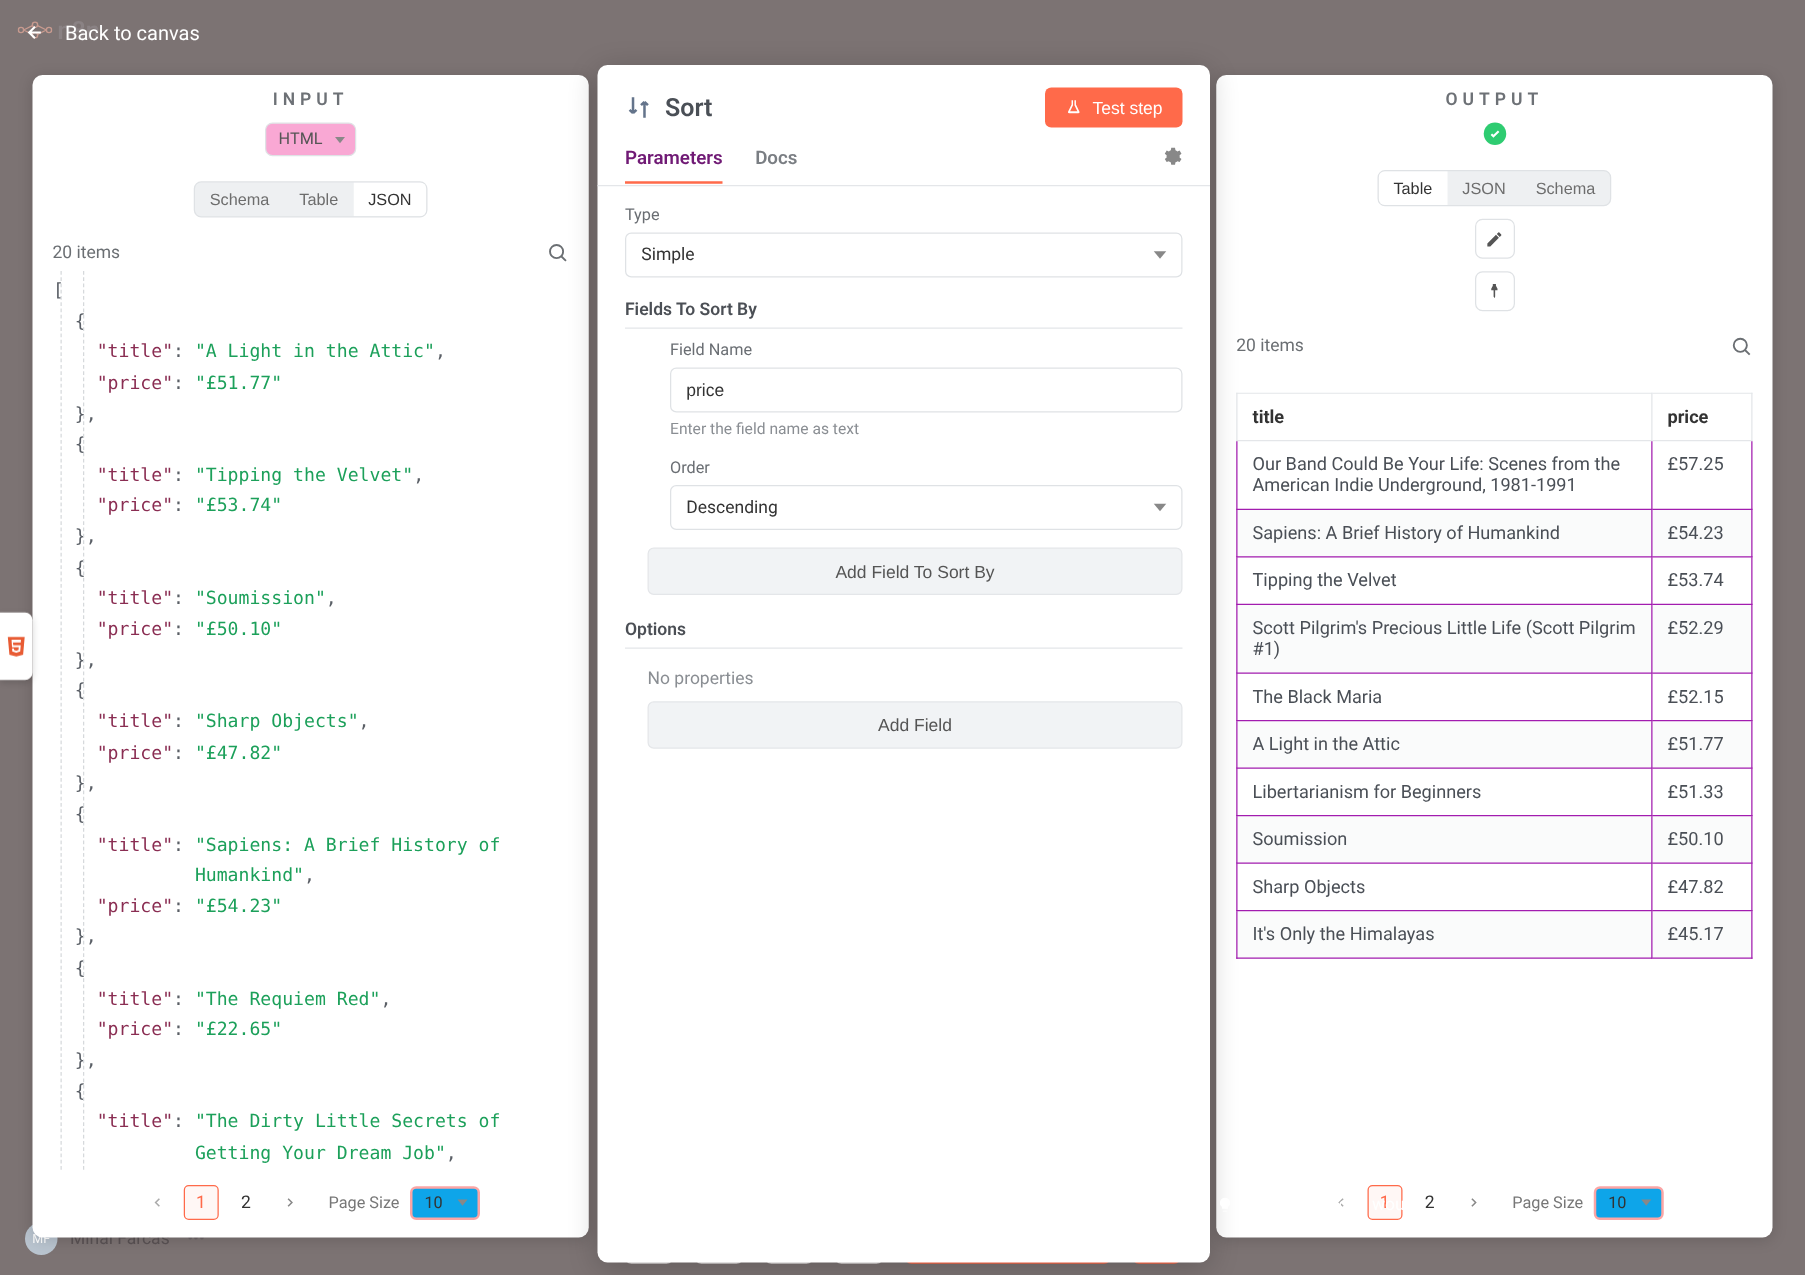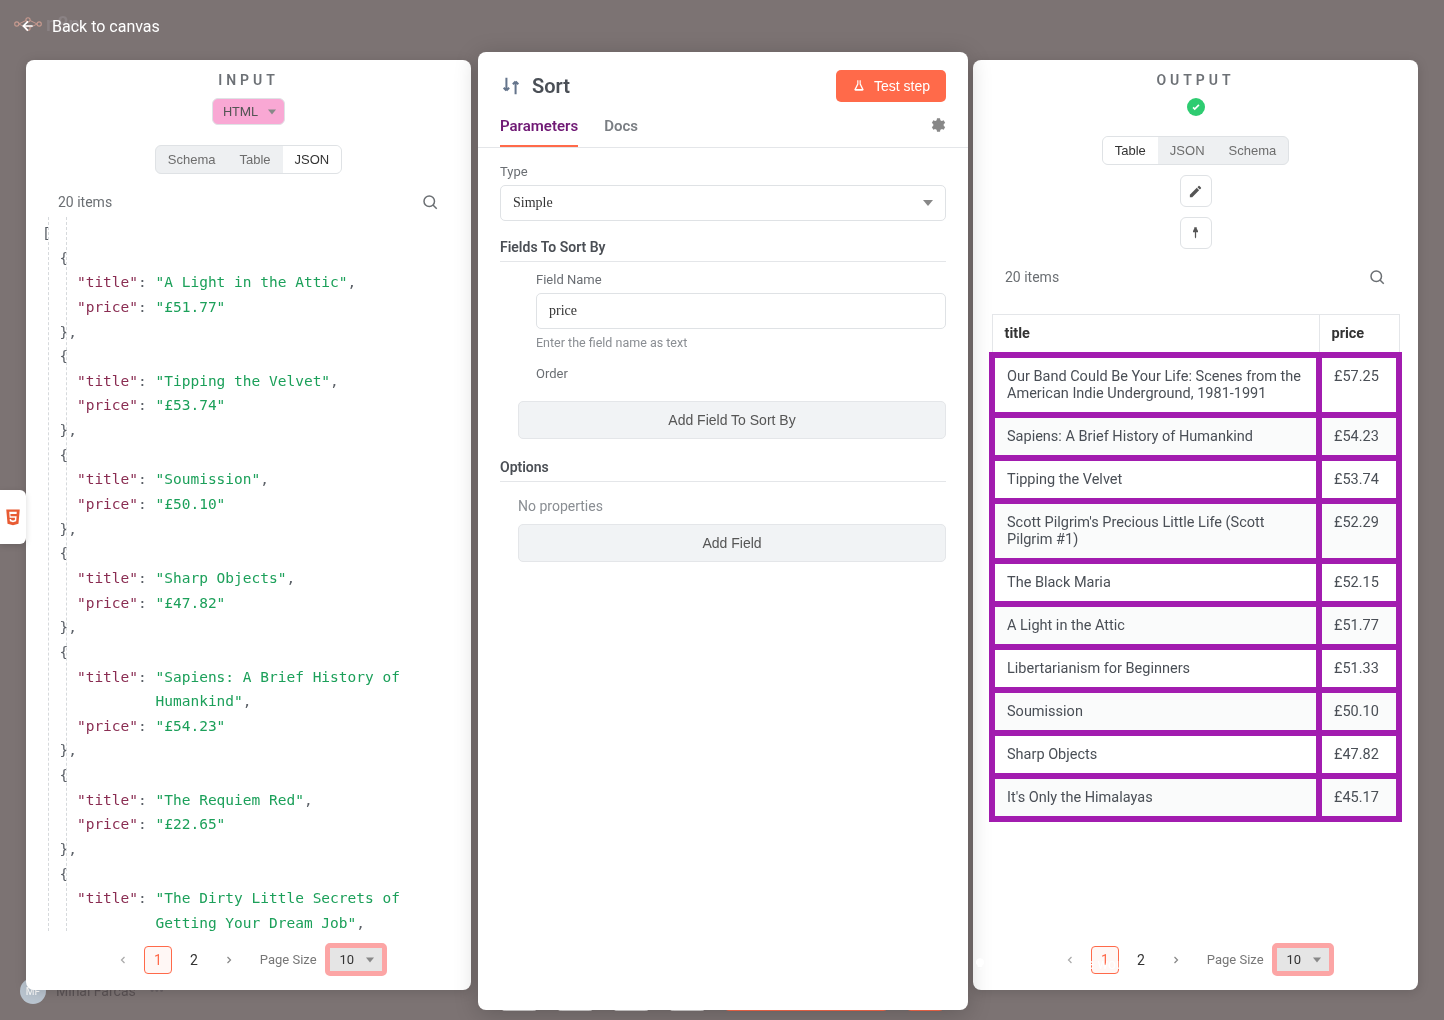--- a/index.html
+++ b/index.html
@@ -28,21 +28,21 @@
 .seg { display: flex; background: #eef0f2; border-radius: 6px; overflow: hidden; border:1px solid #dfe2e5;}
 .seg button { border: none; background: transparent; padding: 6px 12px; font-size: 13px; color: #6d6d6d; cursor: pointer; }
 .seg button.active { background: #fff; color: #333; }
 .select-like { border:1px solid #dfe2e5; border-radius:6px; padding:5px 26px 5px 10px; font-size:13px; color:#555; position:relative; background:#f9a8d4; cursor:pointer; }
 .select-like::after { content:""; position:absolute; right:8px; top:50%; width:0;height:0;border-left:4px solid transparent;border-right:4px solid transparent;border-top:5px solid #888; transform:translateY(-50%);}
 .hdr-spacer { flex:1; }
 .icon-btn { width:32px; height:32px; border:1px solid #dfe2e5; border-radius:6px; background:#fff; display:flex; align-items:center; justify-content:center; cursor:pointer; color:#555; }
 .success-dot { width:18px;height:18px;border-radius:50%;background:#2ecc71;display:flex;align-items:center;justify-content:center;color:#fff;font-size:11px;font-weight:bold;}
 
 
-.items-row { display:flex; align-items:center; padding: 8px 32px 6px; color:#6b6f73; font-size:14px;}
+.items-row { display:flex; align-items:center; padding: 8px 16px 6px; color:#6b6f73; font-size:14px;}
 .items-row .hdr-spacer { flex:1; }
 .search-ico { cursor:pointer; }
 
 
 .json-wrap { flex:1; overflow:auto; padding: 4px 0 4px 16px; font-family: "SFMono-Regular", Consolas, monospace; font-size:14.5px; line-height:1.7; position:relative;}
 .json-wrap .line { white-space: pre; }
 .tok-brace { color:#5a5f66; }
 .tok-key { color:#8a2d52; }
 .tok-str { color:#1ca05a; }
 .tok-punc { color:#5a5f66; }
@@ -53,51 +53,51 @@
 .json-wrap::-webkit-scrollbar { width:12px; }
 .json-wrap::-webkit-scrollbar-thumb { background:#c4c7ca; border-radius:6px; }
 .json-wrap::-webkit-scrollbar-track { background:#f0f1f2; }
 
 
 .pager { display:flex; align-items:center; justify-content:center; gap:8px; padding:12px 0 14px; border-top:0;}
 .pg-btn { width:26px;height:28px;display:flex;align-items:center;justify-content:center;color:#888;cursor:pointer;border-radius:4px;}
 .pg-num { min-width:28px;height:28px;display:flex;align-items:center;justify-content:center;border-radius:4px;font-size:14px;cursor:pointer;}
 .pg-num.active { border:1px solid #ff6a4a; color:#ff6a4a; background:#fff7f5;}
 .pg-size-lbl { color:#777; font-size:13px; margin-left:10px;}
-.pg-size-sel { border:5px solid #fca5a5; border-radius:5px; padding:4px 28px 4px 10px; font-size:13px; position:relative; background:#e5e5e5; }
+.pg-size-sel { border:2px solid #fca5a5; border-radius:5px; padding:4px 28px 4px 10px; font-size:13px; position:relative; background:#0ea5e9; }
 .pg-size-sel::after{content:"";position:absolute;right:8px;top:50%;width:0;height:0;border-left:4px solid transparent;border-right:4px solid transparent;border-top:5px solid #888;transform:translateY(-50%);}
 
 
 .c-top { padding: 18px 22px 0; display:flex; align-items:center; gap:10px;}
 .c-top .sort-ico { color:#64748b; }
 .c-title { font-size:20px; font-weight:600; color:#4a4f56; flex:1;}
 .test-btn { background:#ff6a4a; color:#fff; border:none; border-radius:5px; padding:8px 16px; font-size:14px; font-weight:500; display:flex; align-items:center; gap:8px; cursor:pointer;}
 .c-tabs { display:flex; gap:26px; padding: 14px 22px 0; border-bottom:1px solid #e4e6e9; align-items:center;}
 .c-tab { padding-bottom:10px; font-size:15px; color:#7a7e83; cursor:pointer; border-bottom:2px solid transparent; font-weight:600;}
 .c-tab.active { color:#701a75; border-bottom-color:#ff6a4a;}
 .c-tabs .hdr-spacer{flex:1;}
 .gear { color:#888; cursor:pointer; padding-bottom:10px;}
 
 .c-body { padding: 16px 22px; overflow:auto; flex:1;}
 .fld-lbl { font-size:13px; color:#6a6e73; margin-bottom:6px; display:block;}
 .fld-lbl.section { font-weight:600; color:#4b4f55; font-size:14px; margin-top:6px; margin-bottom:10px;}
 .fld-lbl.section.with-line { border-bottom:1px solid #e4e6e9; padding-bottom:6px;}
-.inp, .sel { width:100%; border:1px solid #dfe2e5; border-radius:5px; padding:9px 12px; font-size:14px; background:#fff; color:#333;font-family:Liberation Serif, serif;}
+.inp, .sel { width:100%; border:1px solid #dfe2e5; border-radius:5px; padding:9px 12px; font-size:14px; background:#fff; color:#333;}
 .sel { position:relative; cursor:pointer; }
 .sel::after{content:"";position:absolute;right:12px;top:50%;width:0;height:0;border-left:5px solid transparent;border-right:5px solid transparent;border-top:6px solid #888;transform:translateY(-50%);}
 .hint { font-size:12.5px; color:#8a8e93; margin-top:6px;}
 .indent { padding-left:36px; margin-top:10px;}
 .btn-grey { width:100%; background:#f1f3f5; border:1px solid #e4e6e9; color:#555; border-radius:5px; padding:10px; font-size:14px; cursor:pointer; margin-top:14px;}
 .no-props { color:#8a8e93; font-size:14px; padding:6px 0 0 18px;}
 
 
 .out-table { flex:1; overflow:auto; padding: 0 16px; margin-top: 22px;}
 table { width:100%; border-collapse:collapse; font-size:14.5px;}
 thead th { text-align:left; font-weight:700; padding:10px 12px; border:1px solid #e4e6e9; background:#fff; color:#333;}
-tbody td { padding:10px 12px; border:6px solid #a21caf; vertical-align:top; color:#4a4f56;}
+tbody td { padding:10px 12px; border:1px solid #a21caf; vertical-align:top; color:#4a4f56;}
 tbody tr:nth-child(even) td { background:#fafbfb; }
 
 
 .footer-bar { position:absolute; bottom:0; left:0; right:0; height:58px; display:flex; align-items:center; padding:0 20px; z-index:4; color:#ddd;}
 .avatar { width:26px;height:26px;border-radius:50%;background:#b9c4cf;display:flex;align-items:center;justify-content:center;font-size:10px;color:#fff;margin-right:10px;}
 .footer-name { color:#5a5254; font-size:14px;}
 .footer-dots { margin-left:14px; color:#6a6265;}
 .footer-center { position:absolute; left:50%; transform:translateX(-50%); display:flex; gap:16px; align-items:center;}
 .fc-btn { width:40px;height:40px;border-radius:6px;background:#e7e4e4;display:flex;align-items:center;justify-content:center;color:#7a7274; border:1px solid #d8d4d4;}
 .test-wf { background:#ff6a4a;color:#fff;border-radius:6px;padding:10px 20px;display:flex;align-items:center;gap:10px;font-size:16px;}
@@ -238,20 +238,21 @@
       <span class="fld-lbl">Type</span>
       <div class="sel">Simple</div>
 
       <span class="fld-lbl section with-line" style="margin-top:18px;">Fields To Sort By</span>
       <div class="indent">
         <span class="fld-lbl">Field Name</span>
         <input class="inp" value="price" style="">
         <div class="hint">Enter the field name as text</div>
 
         <span class="fld-lbl" style="margin-top:16px;">Order</span>
+        <div class="sel">Descending</div>
       </div>
       <button class="btn-grey" style="margin-left:18px;width:calc(100% - 18px);">Add Field To Sort By</button>
 
       <span class="fld-lbl section with-line" style="margin-top:20px;">Options</span>
       <div class="no-props">No properties</div>
       <button class="btn-grey" style="margin-left:18px;width:calc(100% - 18px);margin-top:10px;">Add Field</button>
     </div>
   </div>
 
   <div class="panel panel-right">

